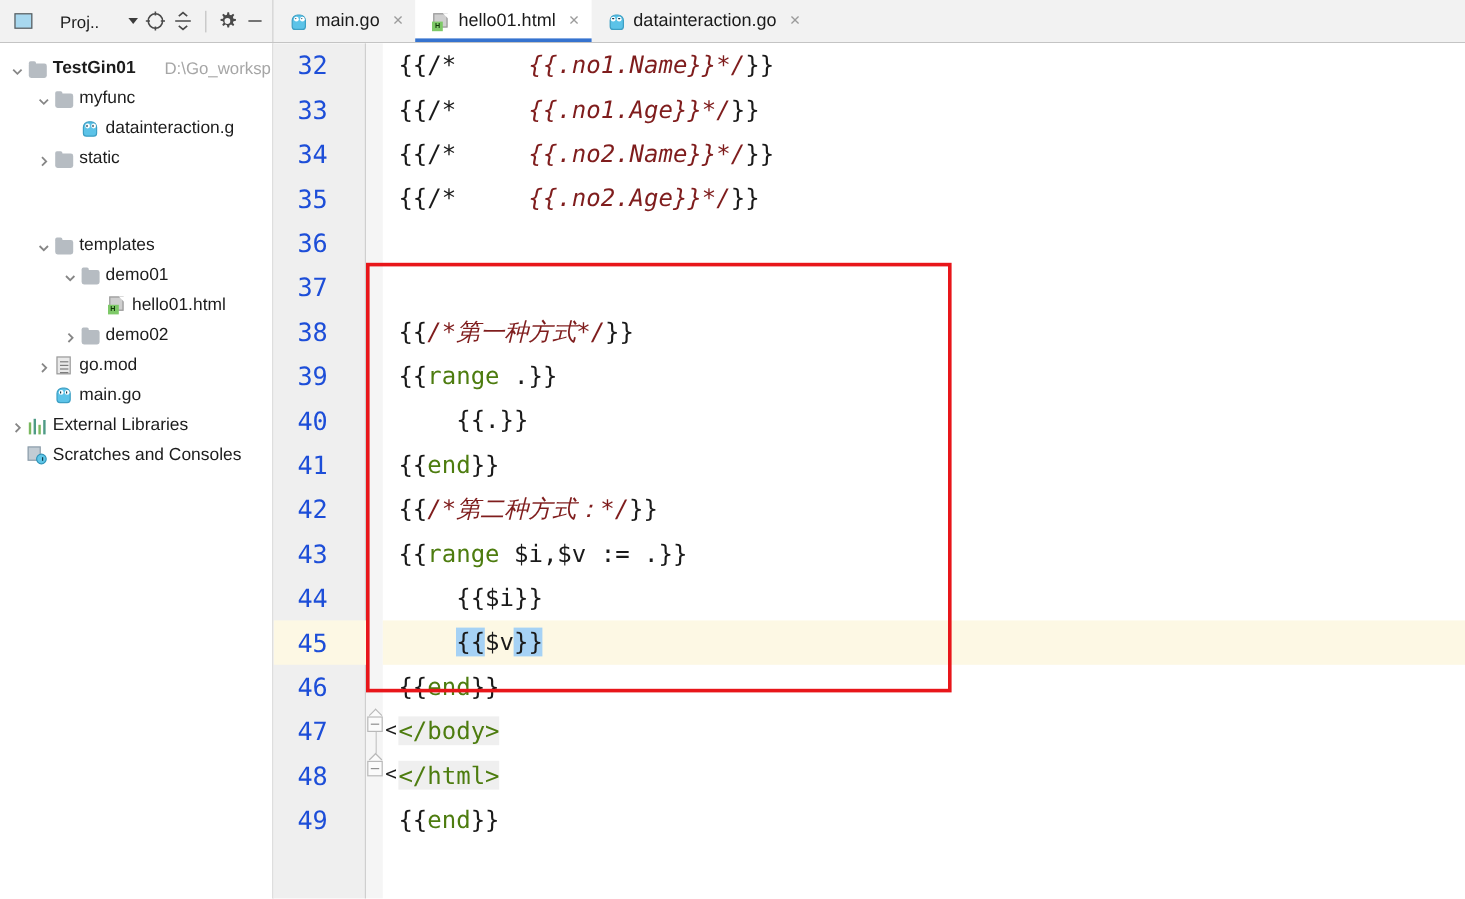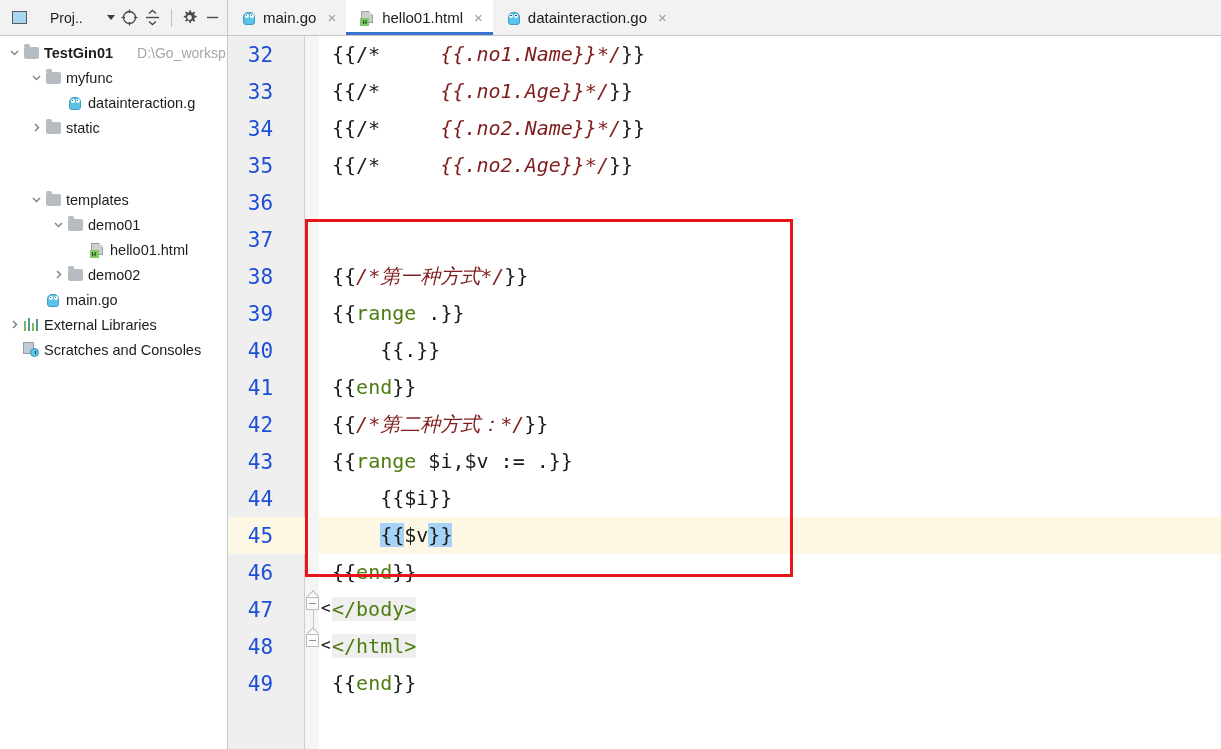--- a/index.html
+++ b/index.html
@@ -163,21 +163,21 @@
     flex: 0 0 228px;
     background: #ffffff;
     border-right: 1px solid #c9c9c9;
     padding-top: 4px;
     overflow: hidden;
     position: relative;
   }
   .node {
     height: 25px;
     display: flex;
-    align-items: center;
+    align-items: flex-end;
     font-size: 14.5px;
     color: #1c1c1c;
     white-space: nowrap;
     padding-right: 2px;
   }
   .twisty {
     width: 16px; flex: 0 0 16px;
     display: flex; align-items: center; justify-content: center;
     color: #868686;
   }
@@ -534,20 +534,31 @@
             <svg width="11" height="11" viewBox="0 0 11 11">
               <polyline points="4,2 7.5,5.5 4,9" fill="none" stroke="#868686" stroke-width="1.5"></polyline>
             </svg>
           </span>
           <span class="node-icon">
             <span class="folder"></span>
           </span>
           <span class="node-label">demo02</span>
         </div>
         <div class="node" style="padding-left: 28px;">
+          <span class="twisty">
+            <svg width="11" height="11" viewBox="0 0 11 11">
+              <polyline points="4,2 7.5,5.5 4,9" fill="none" stroke="#868686" stroke-width="1.5"></polyline>
+            </svg>
+          </span>
+          <span class="node-icon">
+            <span class="icon-mod"></span>
+          </span>
+          <span class="node-label">go.mod</span>
+        </div>
+        <div class="node" style="padding-left: 28px;">
           <span class="twisty"></span>
           <span class="node-icon">
             <span class="icon-go">
               <span class="body"></span>
               <span class="eye-l"></span>
               <span class="eye-r"></span>
               <span class="pup-l"></span>
               <span class="pup-r"></span>
             </span>
           </span>

